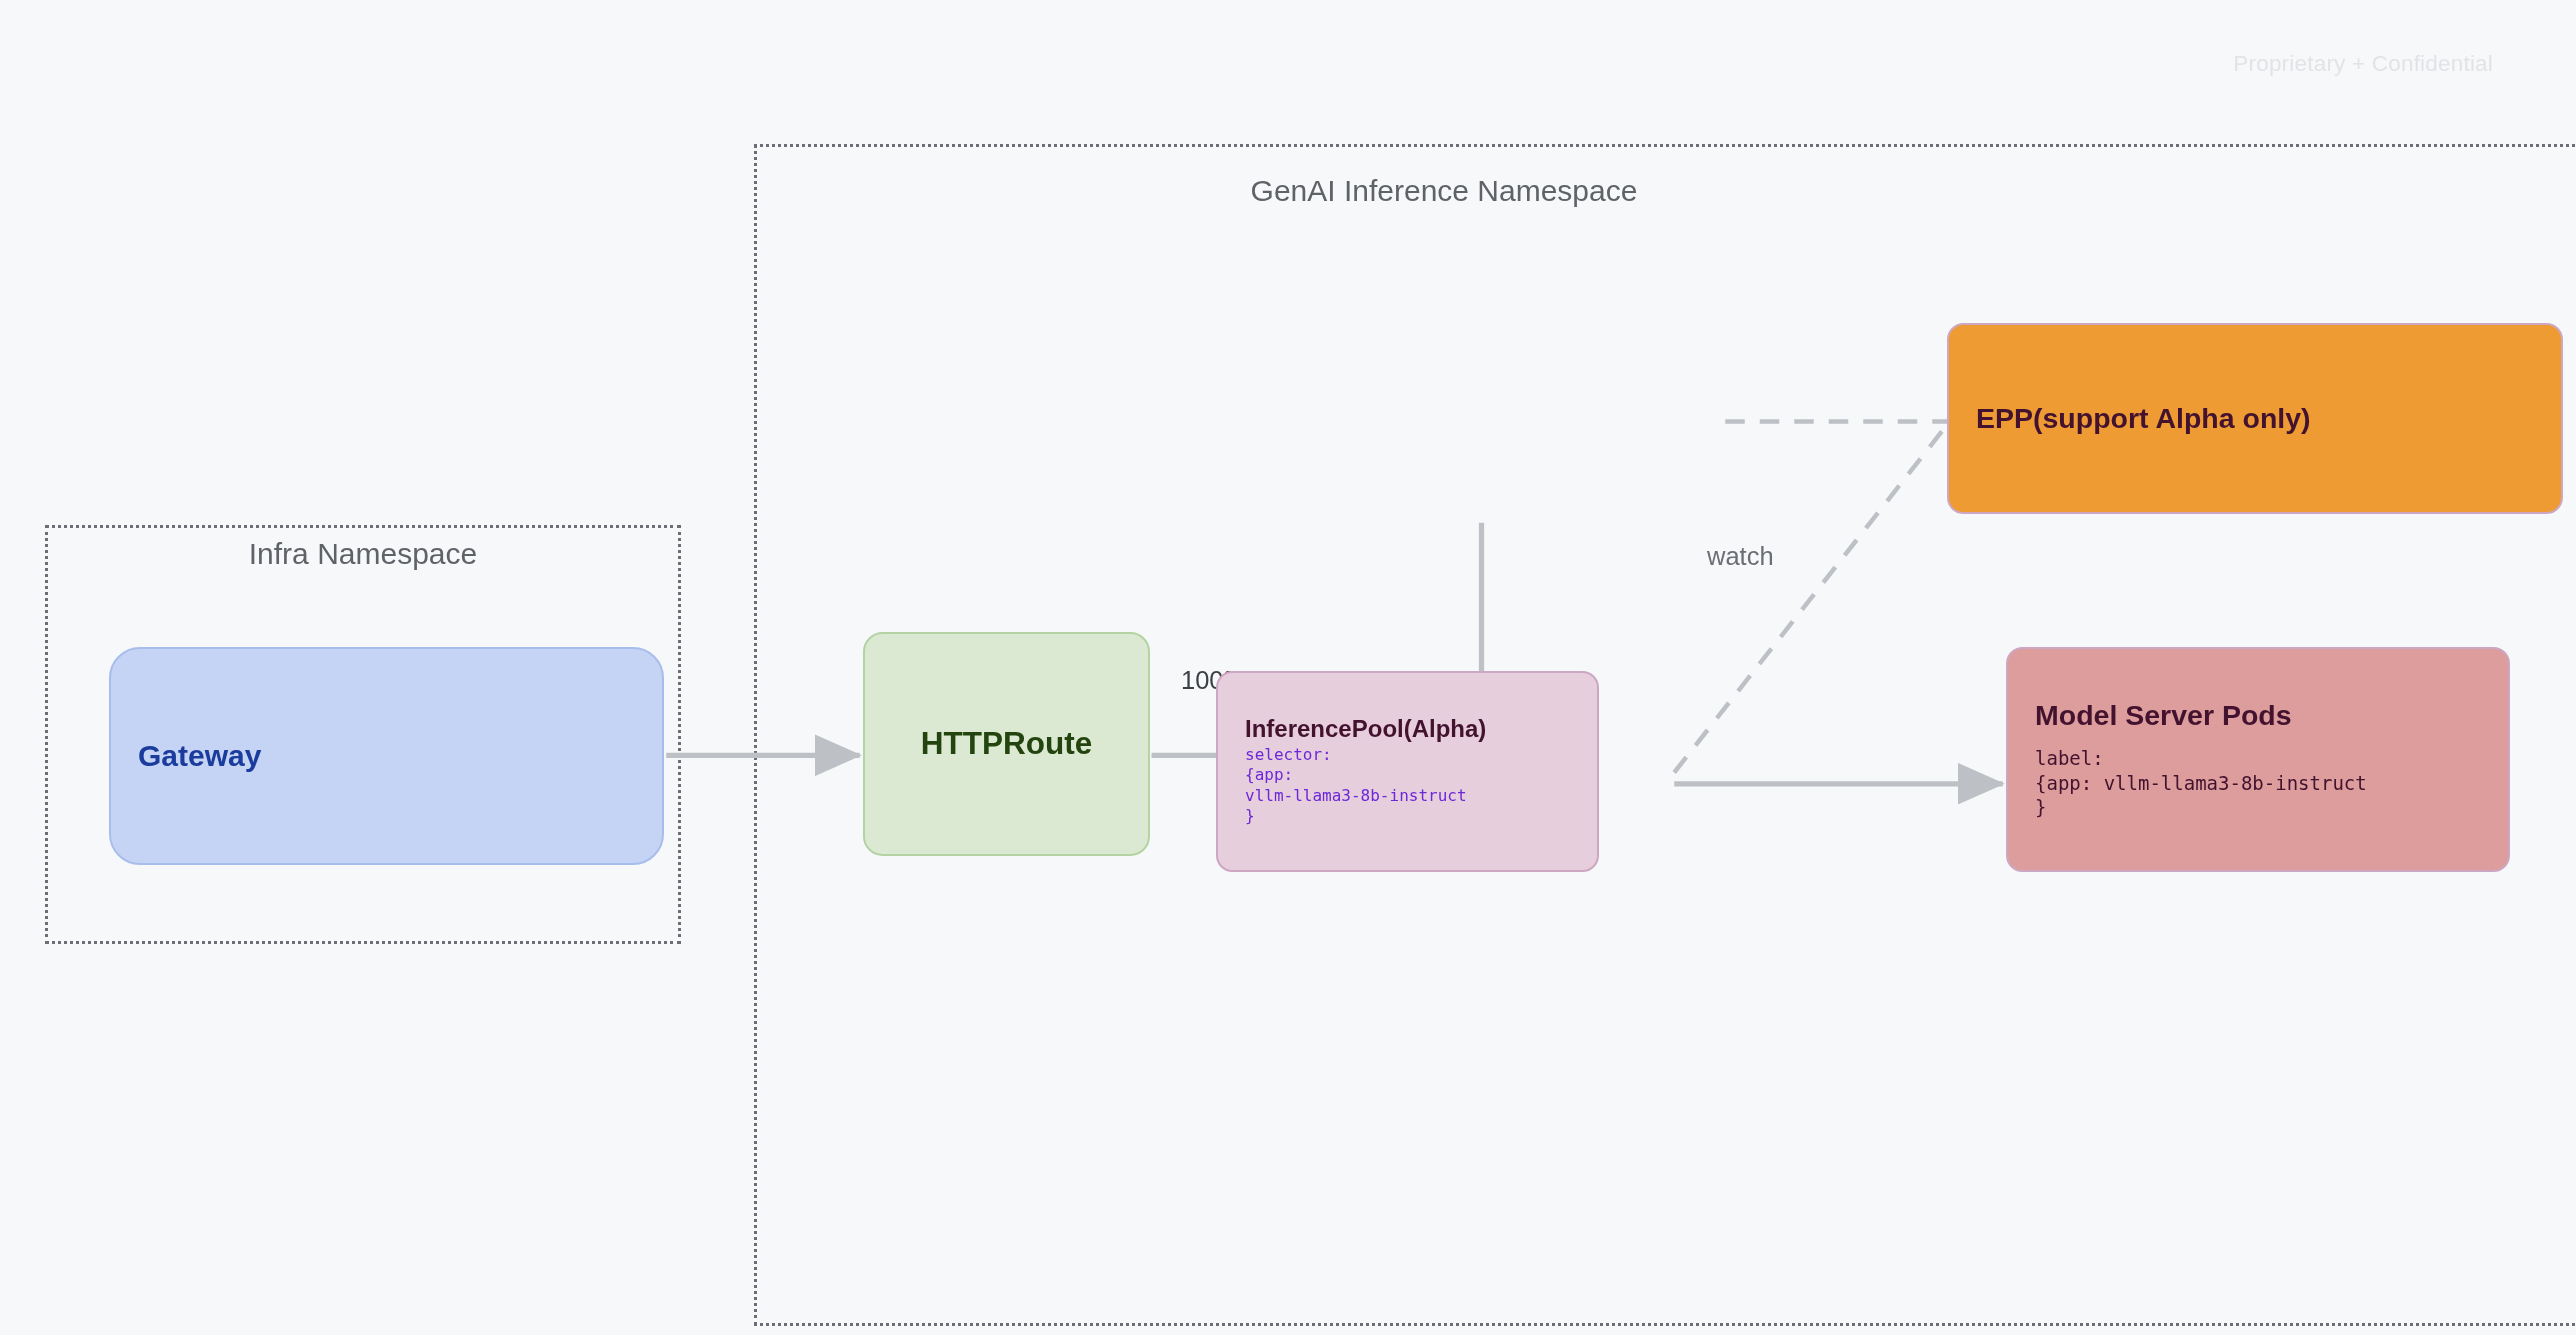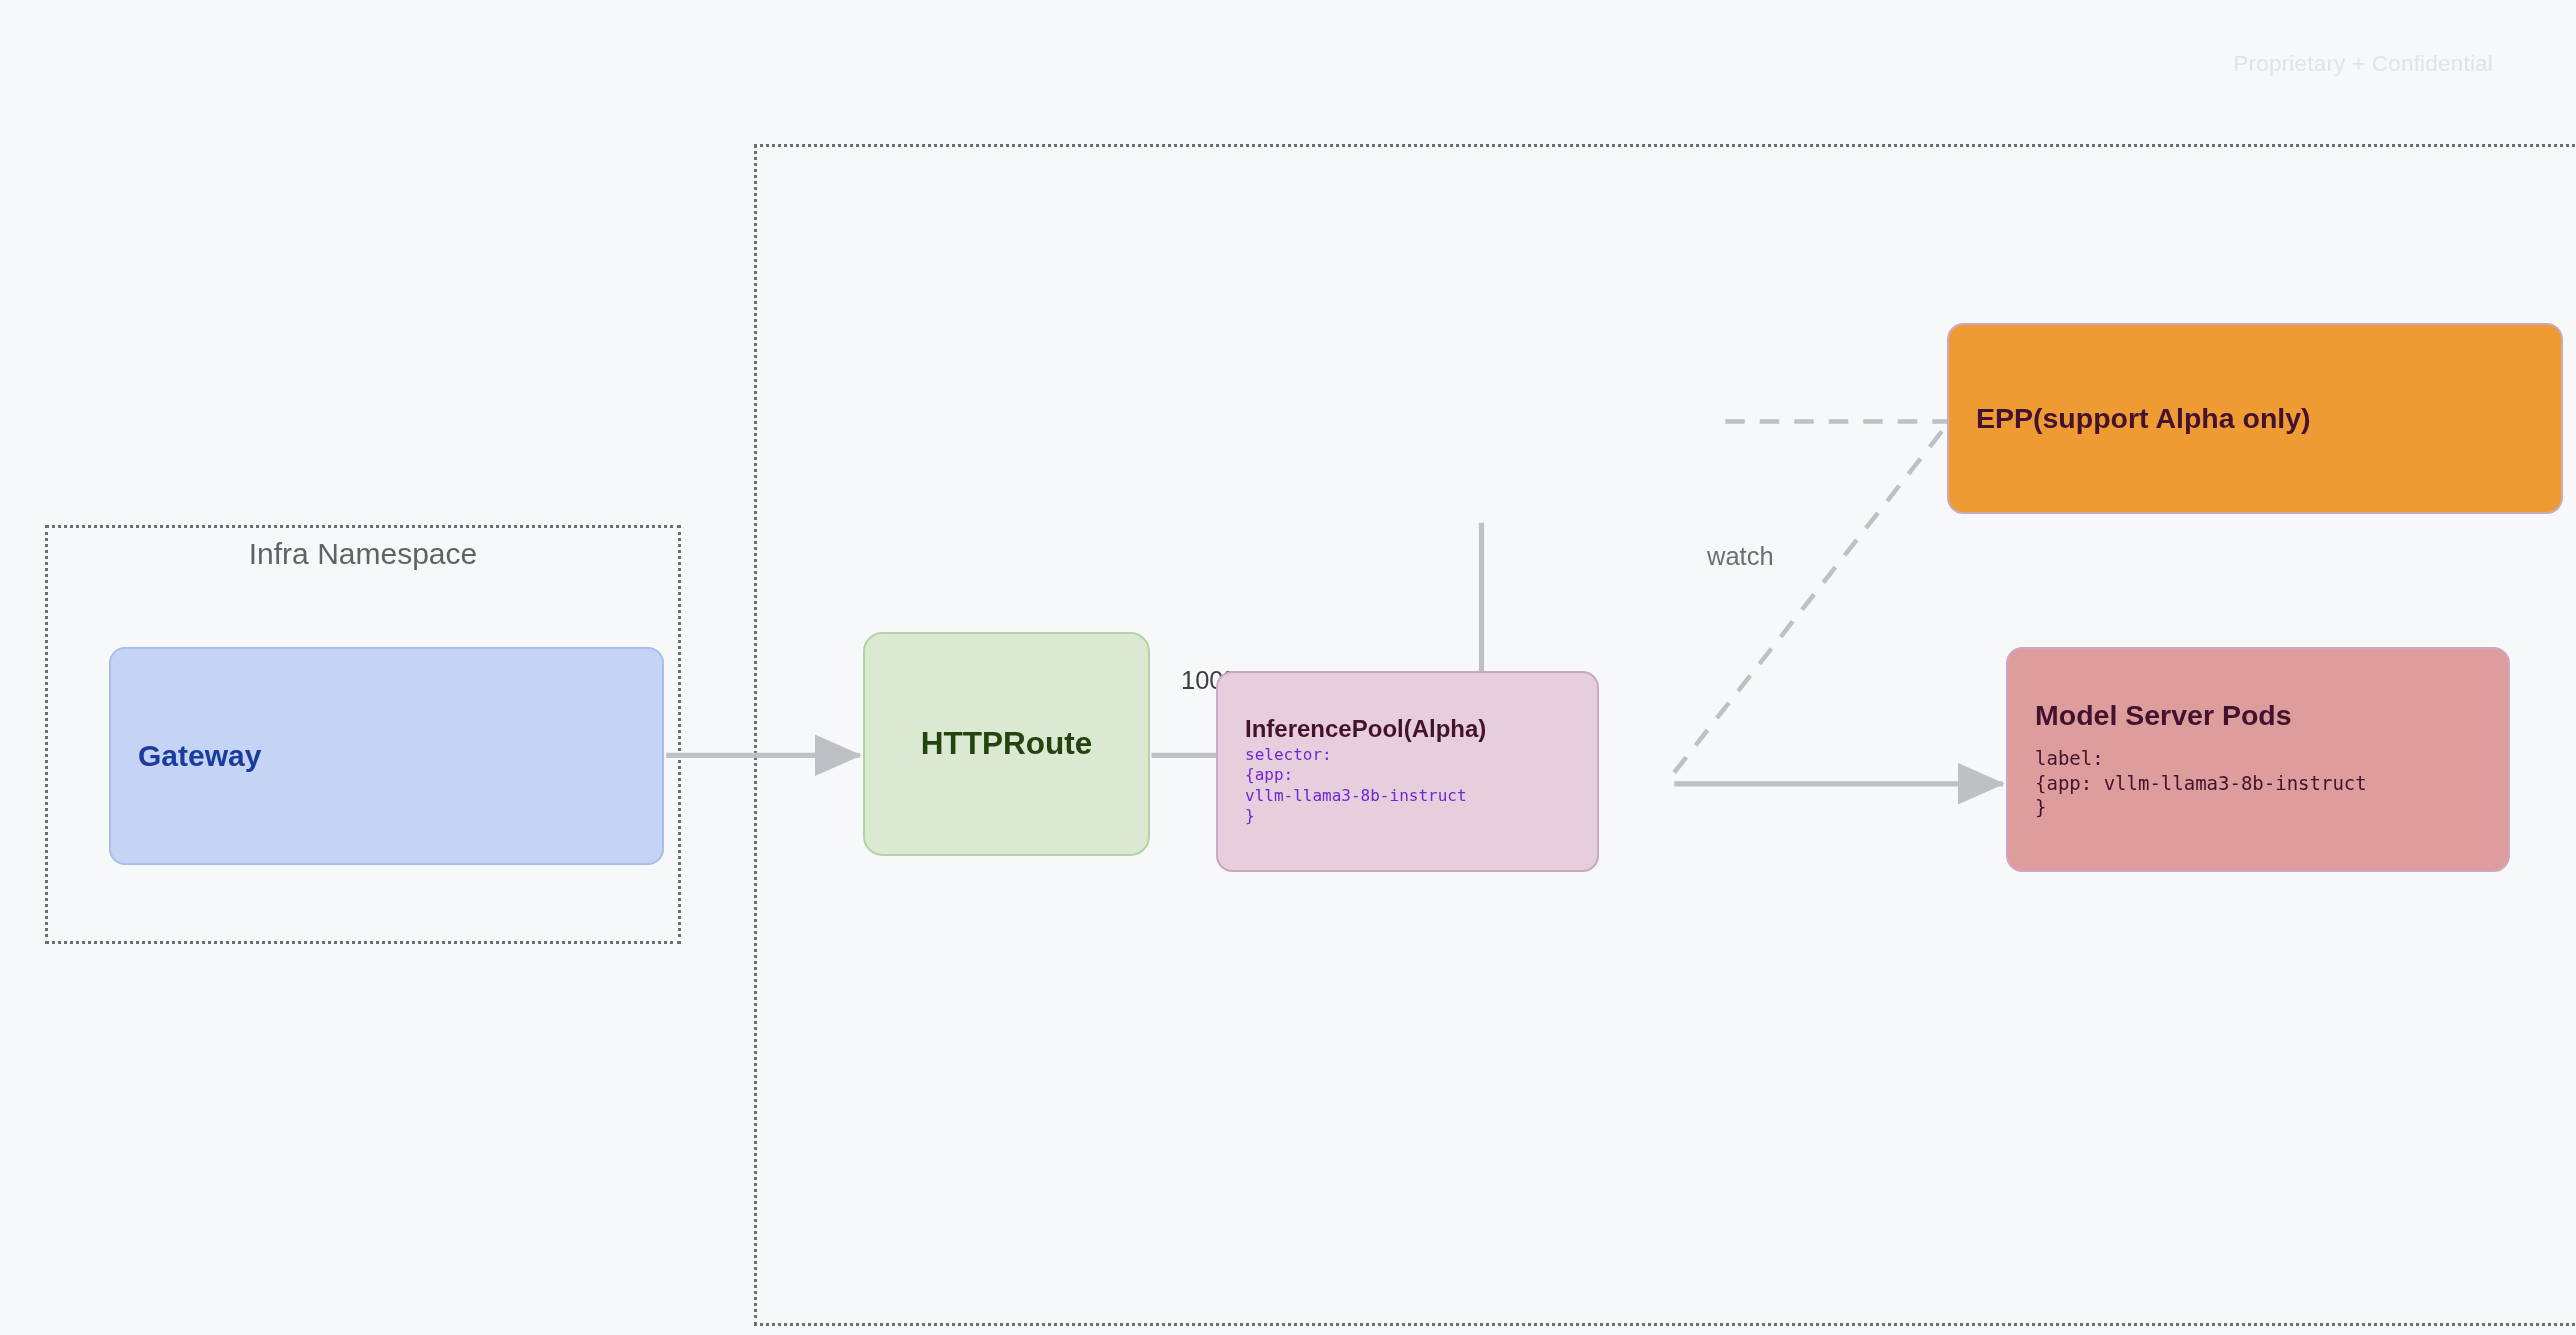--- a/index.html
+++ b/index.html
@@ -90,21 +90,21 @@
   }
 
   
   #gateway {
     left: 109px;
     top: 647px;
     width: 555px;
     height: 218px;
     background: #c5d4f5;
     border: 2.3px solid #a7bdec;
-    border-radius: 16px;
+    border-radius: 31px;
   }
   #gateway .title {
     font-size: 30px;
     color: #1a3c9c;
   }
 
   
   #httproute {
     left: 863px;
     top: 632px;
@@ -219,20 +219,21 @@
 <body>
 
 <div id="canvas">
 
   <div id="confidential">Proprietary + Confidential</div>
 
   <div class="namespace" id="infra-namespace"></div>
   <div class="namespace-title" id="infra-title">Infra Namespace</div>
 
   <div class="namespace" id="genai-namespace"></div>
+  <div class="namespace-title" id="genai-title">GenAI Inference Namespace</div>
 
   <svg id="connectors" viewBox="0 0 3434 1780" xmlns="http://www.w3.org/2000/svg">
     <defs>
       <marker id="arrowhead" markerWidth="9" markerHeight="8" refX="8.6" refY="4" orient="auto" markerUnits="strokeWidth">
         <path d="M0,0 L9,4 L0,8 z" fill="#bdc1c6"></path>
       </marker>
     </defs>
 
     <line x1="888" y1="1007" x2="1146" y2="1007" stroke="#bdc1c6" stroke-width="7" marker-end="url(#arrowhead)"></line>
 

